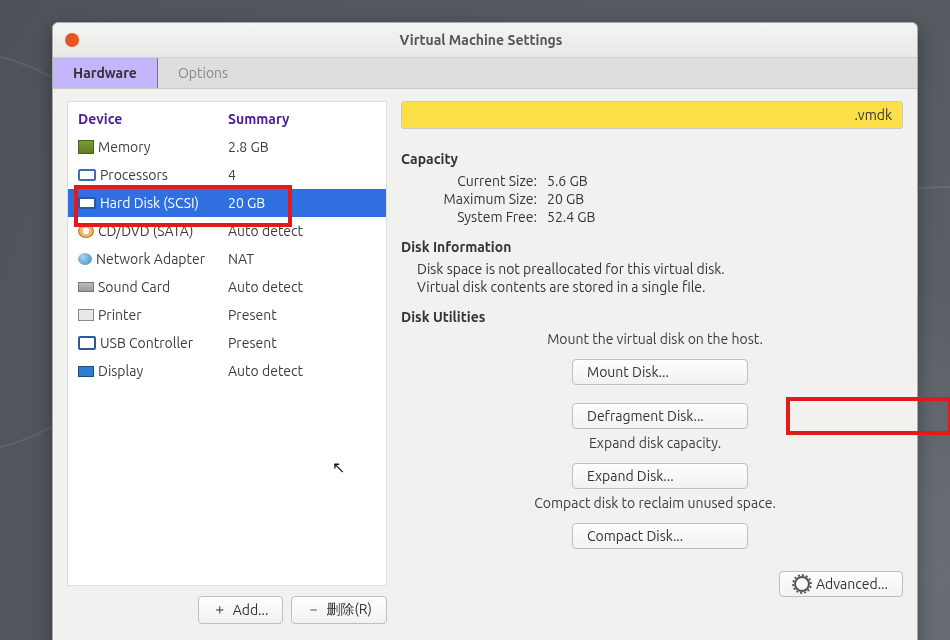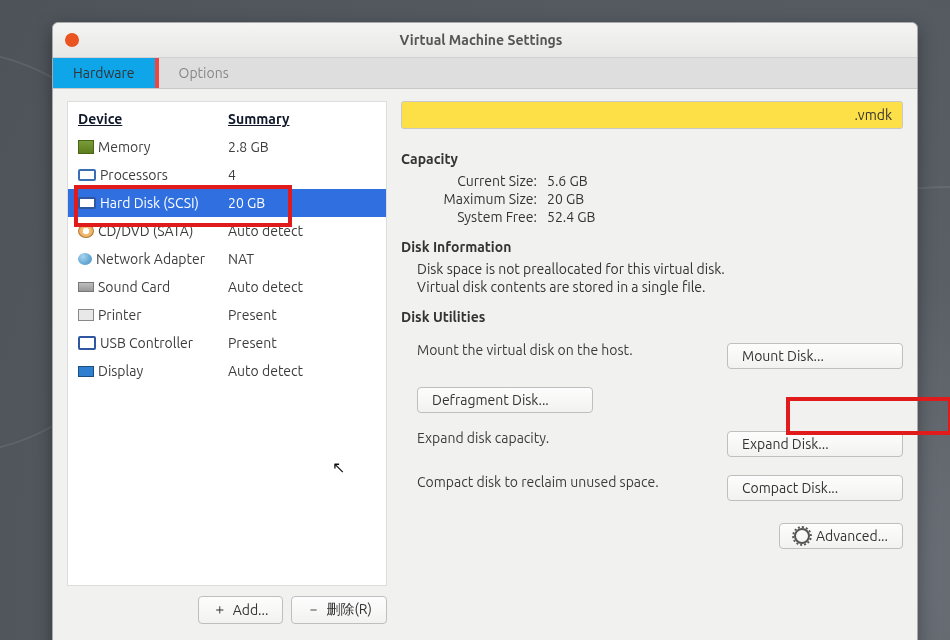--- a/index.html
+++ b/index.html
@@ -63,44 +63,45 @@
   display: flex;
   background: #dedede;
   border-bottom: 1px solid #c8c8c8;
 }
 .tab {
   padding: 7px 20px;
   color: #888;
   cursor: pointer;
 }
 .tab.active {
-  background: #0ea5e9;
+  background: #c4b5fd;
   color: #333;
-  border-right: 4px solid #ef4444;
+  border-right: 1px solid #ef4444;
+  font-weight: bold;
 }
 
 .content {
   display: flex;
   padding: 12px 14px 14px 14px;
   gap: 14px;
 }
 .left {
   width: 320px;
 }
 .device-table {
   background: #fff;
   border: 1px solid #ddd;
   padding: 6px 0 200px 0;
 }
 .dev-header, .dev-row {
   display: flex;
   padding: 3px 10px;
   align-items: center;
 }
-.dev-header { font-weight: 700; color: #0f172a; padding-bottom: 6px; text-decoration: underline; }
+.dev-header { font-weight: 700; color: #4c1d95; padding-bottom: 6px; }
 .dev-row { cursor: pointer; height: 22px; }
 .dev-row.selected { background: #2f6fe0; color: #fff; }
 .col-device { width: 150px; display: flex; align-items: center; gap: 4px; }
 .col-summary { flex: 1; }
 .dev-icon { width: 14px; height: 12px; display: inline-block; flex: 0 0 14px; }
 .ico-mem { background: linear-gradient(#7a9b3a, #5c7d1c); border:1px solid #4a6414;}
 .ico-cpu { background:#fff; border:2px solid #3a6fb5; border-radius:2px; width:10px; height:8px;}
 .ico-hdd { background:#fff; border:2px solid #2f56a0; border-radius:2px; width:10px; height:8px;}
 .ico-cd  { border-radius:50%; background: radial-gradient(circle,#fff 35%, #f4c07a 36%, #e8a24a 100%); width:12px; height:12px; border:1px solid #b07830;}
 .ico-net { border-radius:50%; background: radial-gradient(circle at 35% 30%, #a7d3f0, #3a8bc2); width:12px; height:12px;}
@@ -131,21 +132,21 @@
   background:#fde047; border:1px solid #c8c8c8; border-radius:3px;
   padding: 5px 10px;
   text-align:right;
   color:#333;
 }
 .kv { display:flex; margin: 2px 0 2px 16px; }
 .kv .k { width: 120px; text-align:right; padding-right:10px; color:#333;}
 .kv .v { color:#333; }
 .info-line { margin: 2px 0 2px 16px; color:#333; }
 
-.util-row { display:flex; align-items:center; margin: 6px 0 6px 16px; }
+.util-row { display:flex; align-items:center; margin: 6px 0 6px 16px; flex-direction: column; }
 .util-row .desc { flex:1; padding-right:10px; }
 .util-btn { width: 176px; text-align:center;margin-top:12px; }
 
 .footer {
   display:flex;
   padding: 8px 14px 12px 14px;
   align-items:center;
 }
 .footer .spacer { flex:1; }
 

